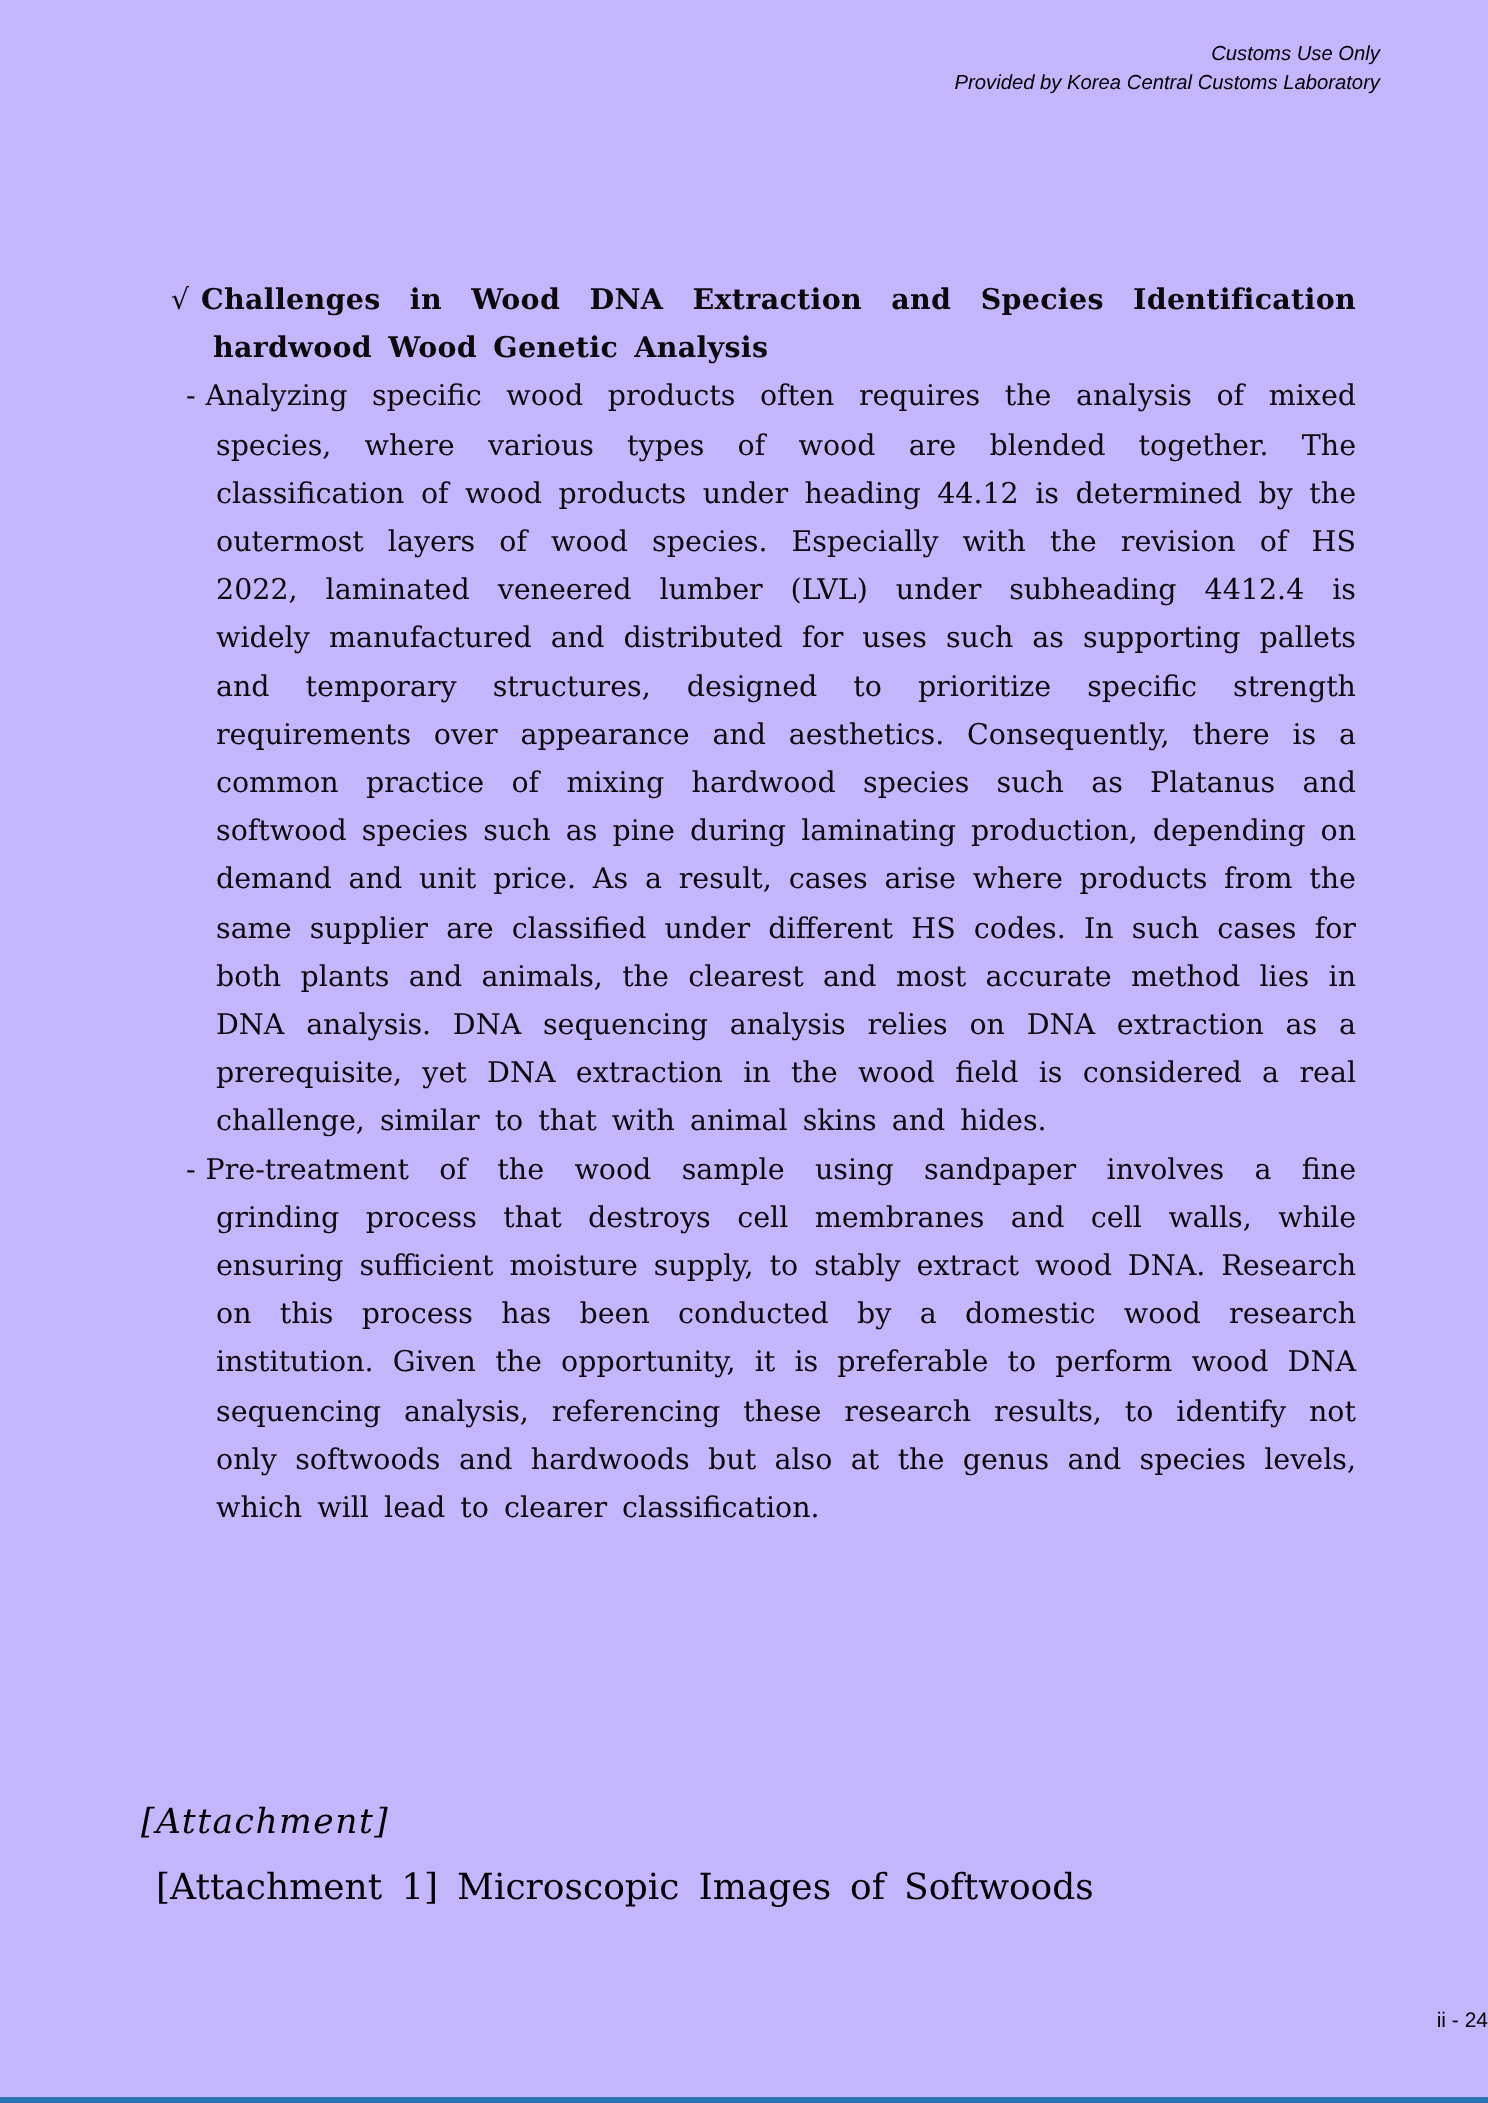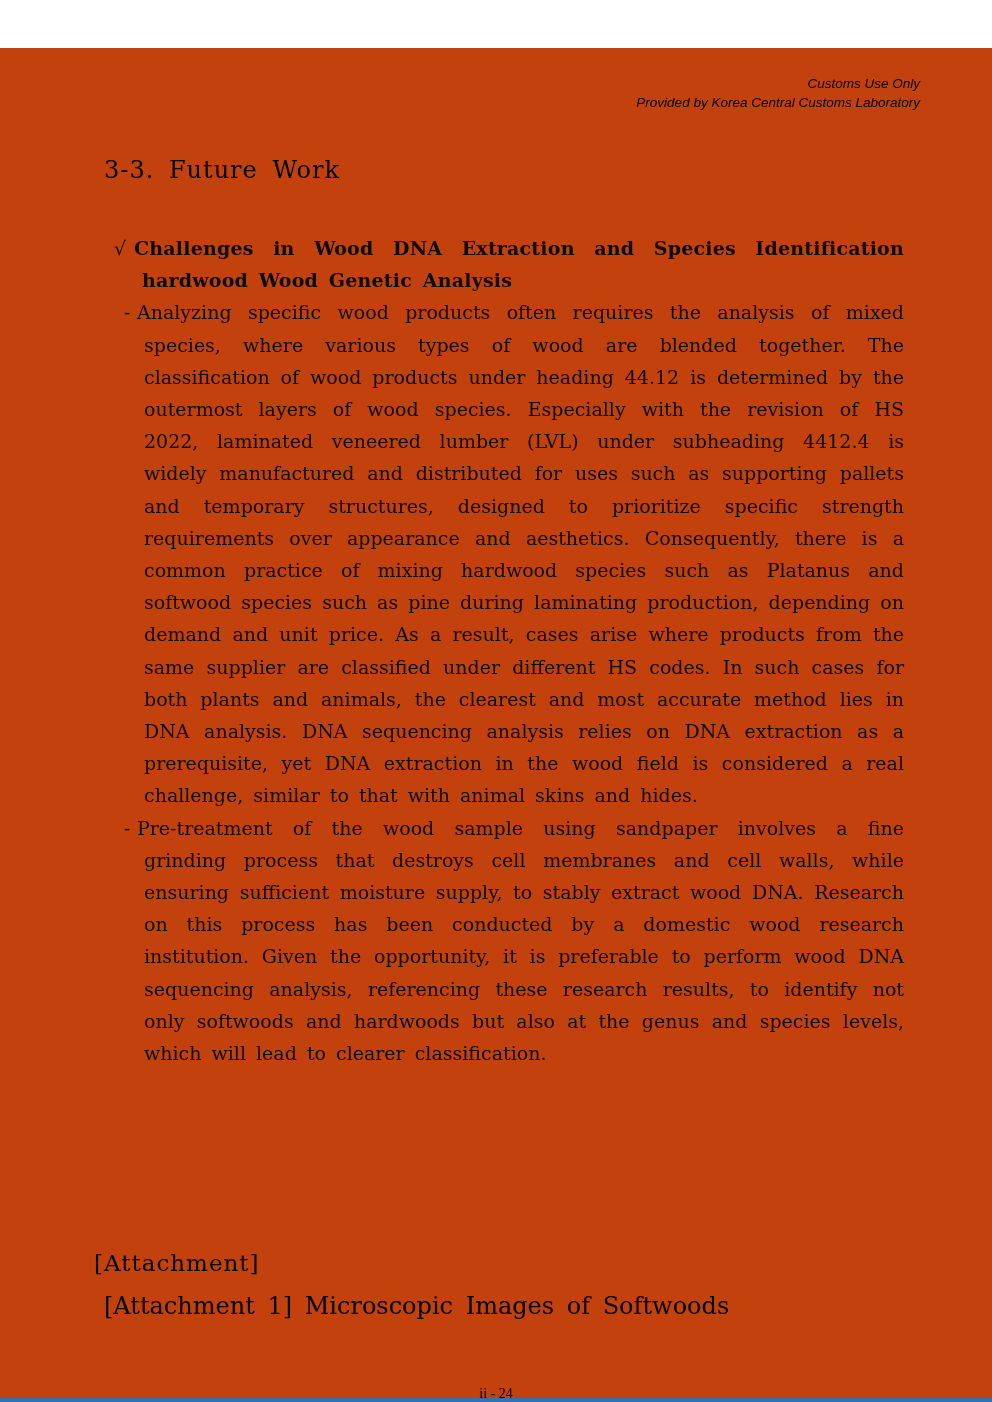--- a/index.html
+++ b/index.html
@@ -11,22 +11,21 @@
     width: 992px;
     height: 1402px;
     position: relative;
     overflow: hidden;
     font-family: "DejaVu Serif", serif;
     color: #111111;
   }
   .page {
     position: absolute;
     inset: 0;
-    background: #c2410c;
-    margin-top: 48px;
+    background: #c4b5fd;
   }
   .header {
     position: absolute;
     top: 26px;
     right: 72px;
     text-align: right;
     font-family: "Liberation Sans", sans-serif;
     font-style: italic;
     font-size: 13.5px;
     line-height: 19px;
@@ -78,34 +77,35 @@
   .attachment {
     position: absolute;
     left: 94px;
     top: 1202px;
     color: #000000;
   }
   .attachment-heading {
     font-size: 23px;
     letter-spacing: 1px;
     word-spacing: 4px;
+    font-style: italic;
   }
   .attachment-item {
     margin-top: 16px;
     margin-left: 10px;
     font-size: 24px;
     word-spacing: 5px;
   }
   .footer {
     position: absolute;
     left: 0;
     right: 0;
     top: 1338px;
-    text-align: center;
-    font-family: Liberation Serif, serif;
+    text-align: right;
+    font-family: Liberation Sans, sans-serif;
     font-size: 14px;
     color: #000000;
   }
   .bottom-rule {
     position: absolute;
     left: 0;
     right: 0;
     bottom: 0;
     height: 4px;
   }
@@ -113,21 +113,20 @@
 </head>
 <body>
 
 <div class="page">
 
   <div class="header">
     <div>Customs Use Only</div>
     <div>Provided by Korea Central Customs Laboratory</div>
   </div>
 
-  <div class="title">3-3. Future Work</div>
 
   <div class="content">
     <p class="bullet-heading"><span class="marker">√</span><span>Challenges in Wood DNA Extraction and Species Identification hardwood Wood Genetic Analysis</span></p>
 
     <p class="para"><span class="marker">-</span><span>Analyzing specific wood products often requires the analysis of mixed species, where various types of wood are blended together. The classification of wood products under heading 44.12 is determined by the outermost layers of wood species. Especially with the revision of HS 2022, laminated veneered lumber (LVL) under subheading 4412.4 is widely manufactured and distributed for uses such as supporting pallets and temporary structures, designed to prioritize specific strength requirements over appearance and aesthetics. Consequently, there is a common practice of mixing hardwood species such as Platanus and softwood species such as pine during laminating production, depending on demand and unit price. As a result, cases arise where products from the same supplier are classified under different HS codes. In such cases for both plants and animals, the clearest and most accurate method lies in DNA analysis. DNA sequencing analysis relies on DNA extraction as a prerequisite, yet DNA extraction in the wood field is considered a real challenge, similar to that with animal skins and hides.</span></p>
 
     <p class="para"><span class="marker">-</span><span>Pre-treatment of the wood sample using sandpaper involves a fine grinding process that destroys cell membranes and cell walls, while ensuring sufficient moisture supply, to stably extract wood DNA. Research on this process has been conducted by a domestic wood research institution. Given the opportunity, it is preferable to perform wood DNA sequencing analysis, referencing these research results, to identify not only softwoods and hardwoods but also at the genus and species levels, which will lead to clearer classification.</span></p>
   </div>
 
   <div class="attachment">

